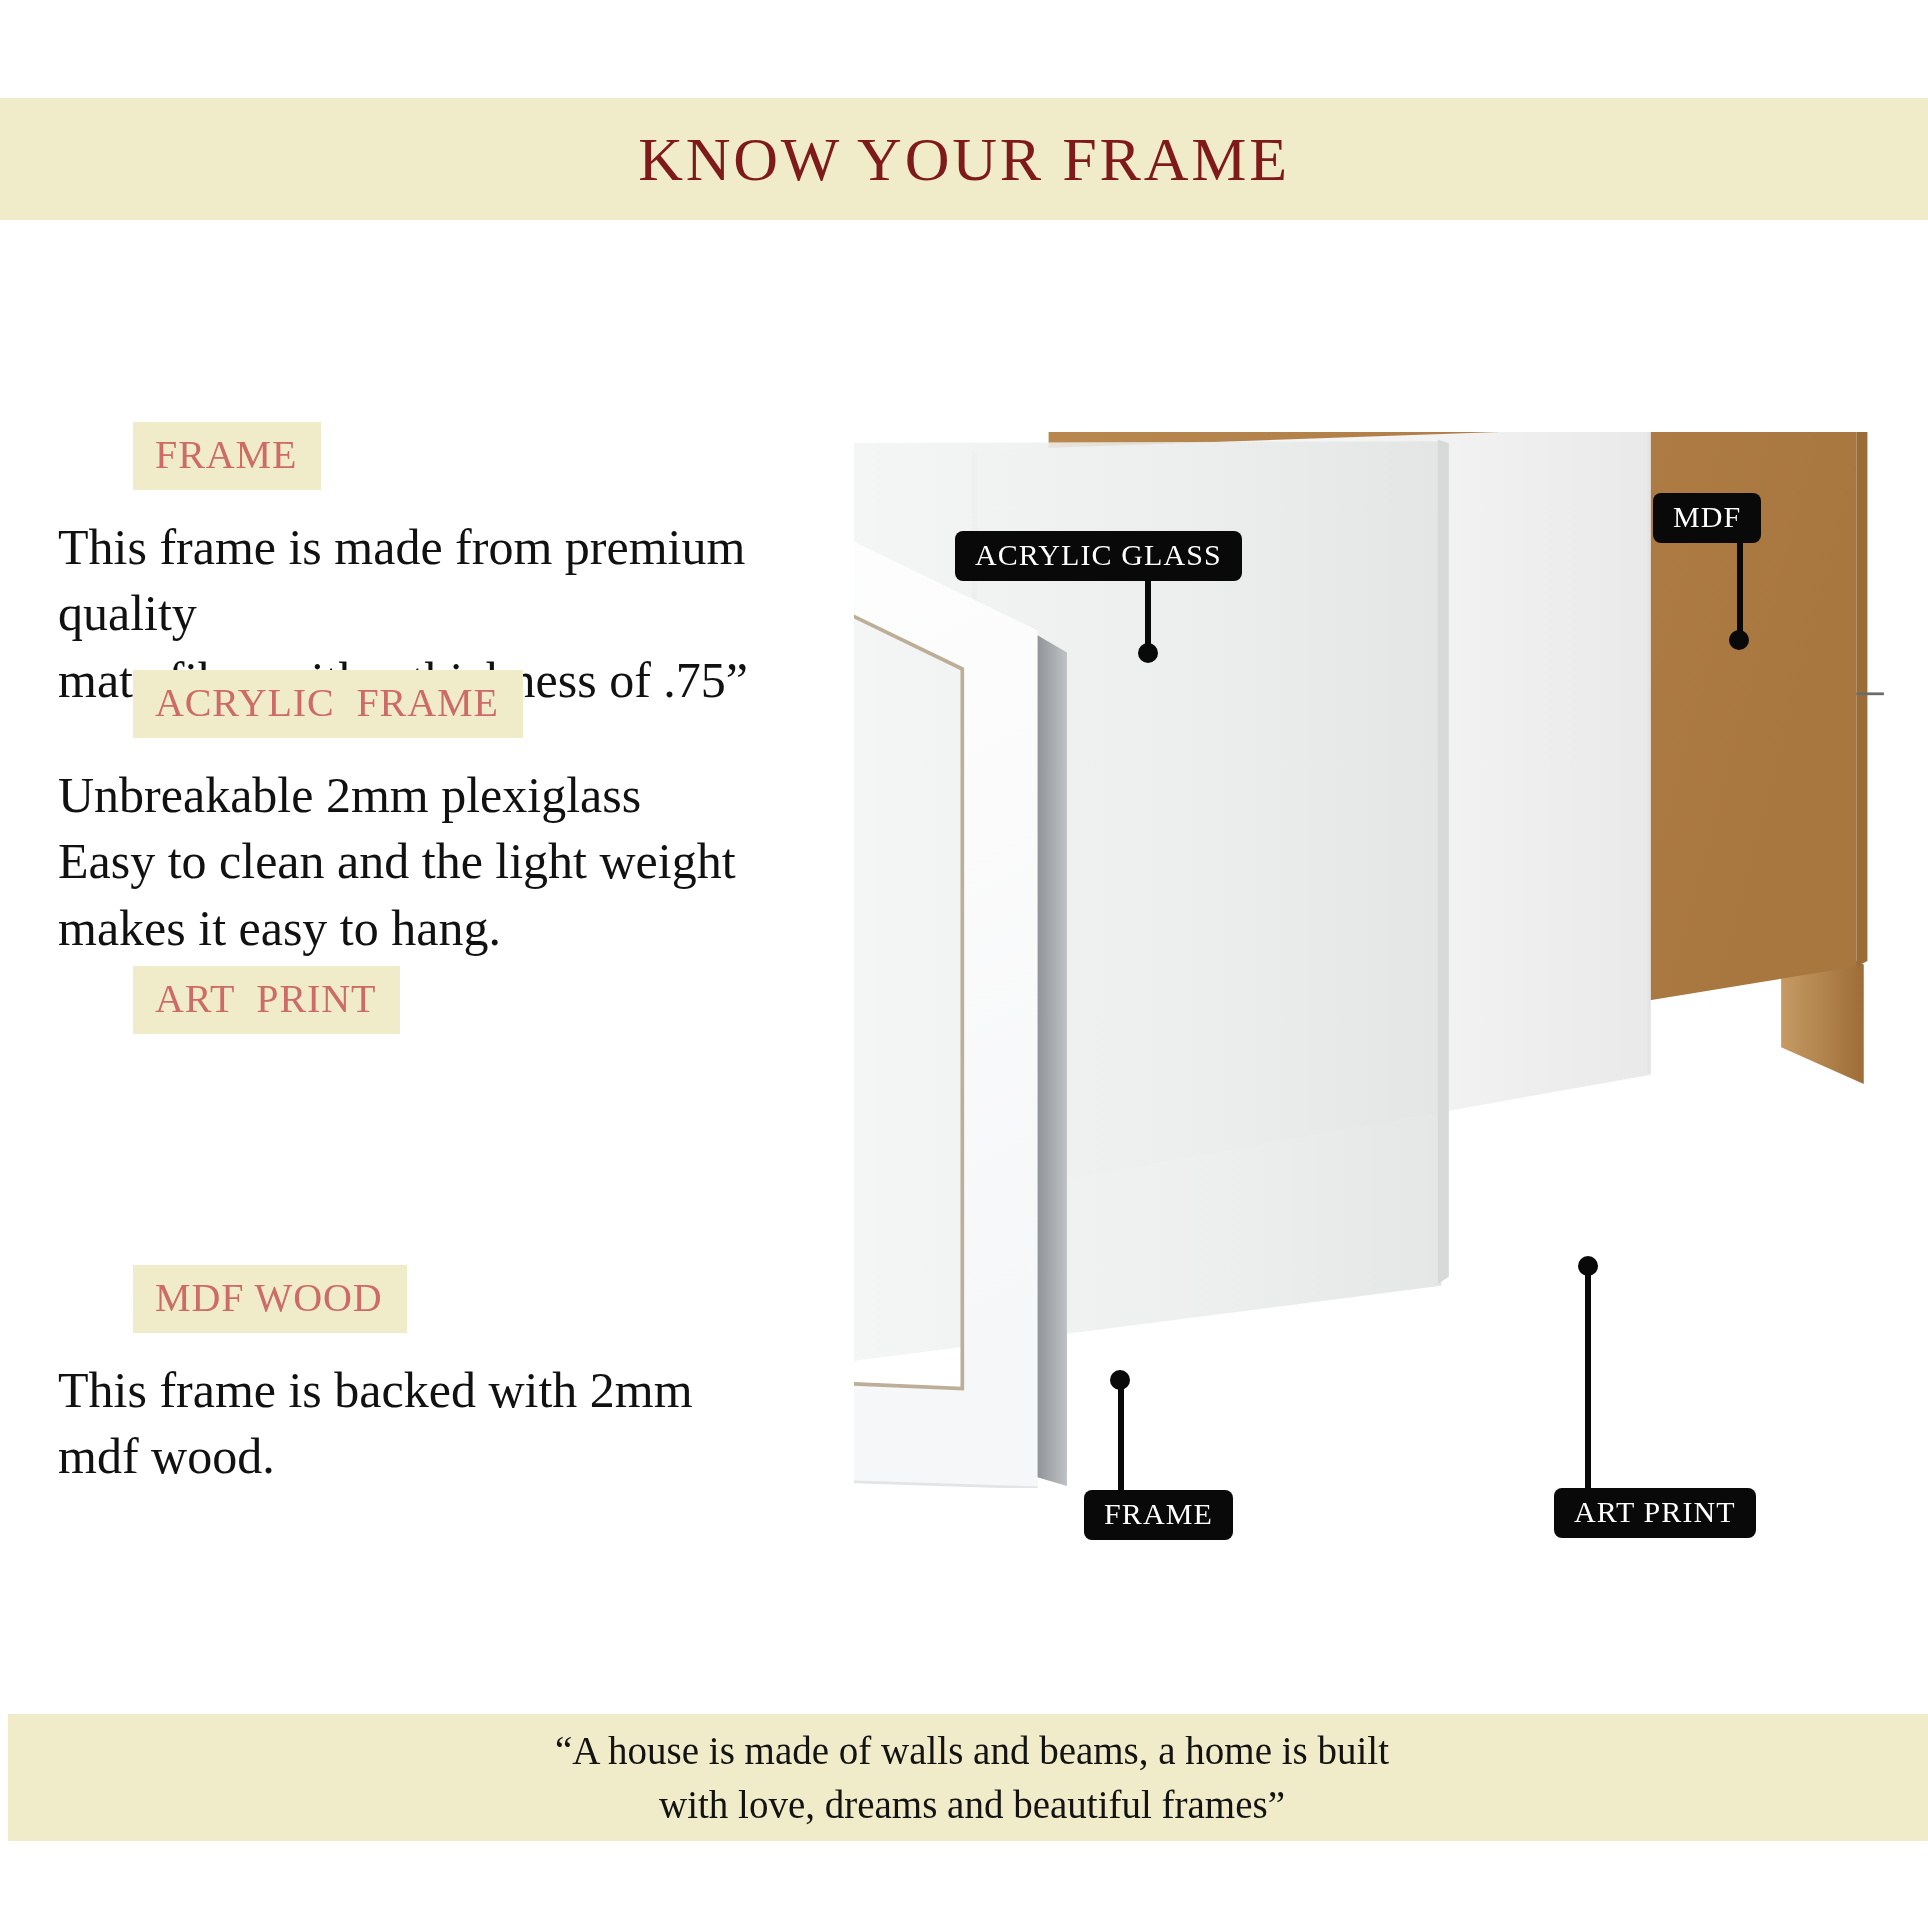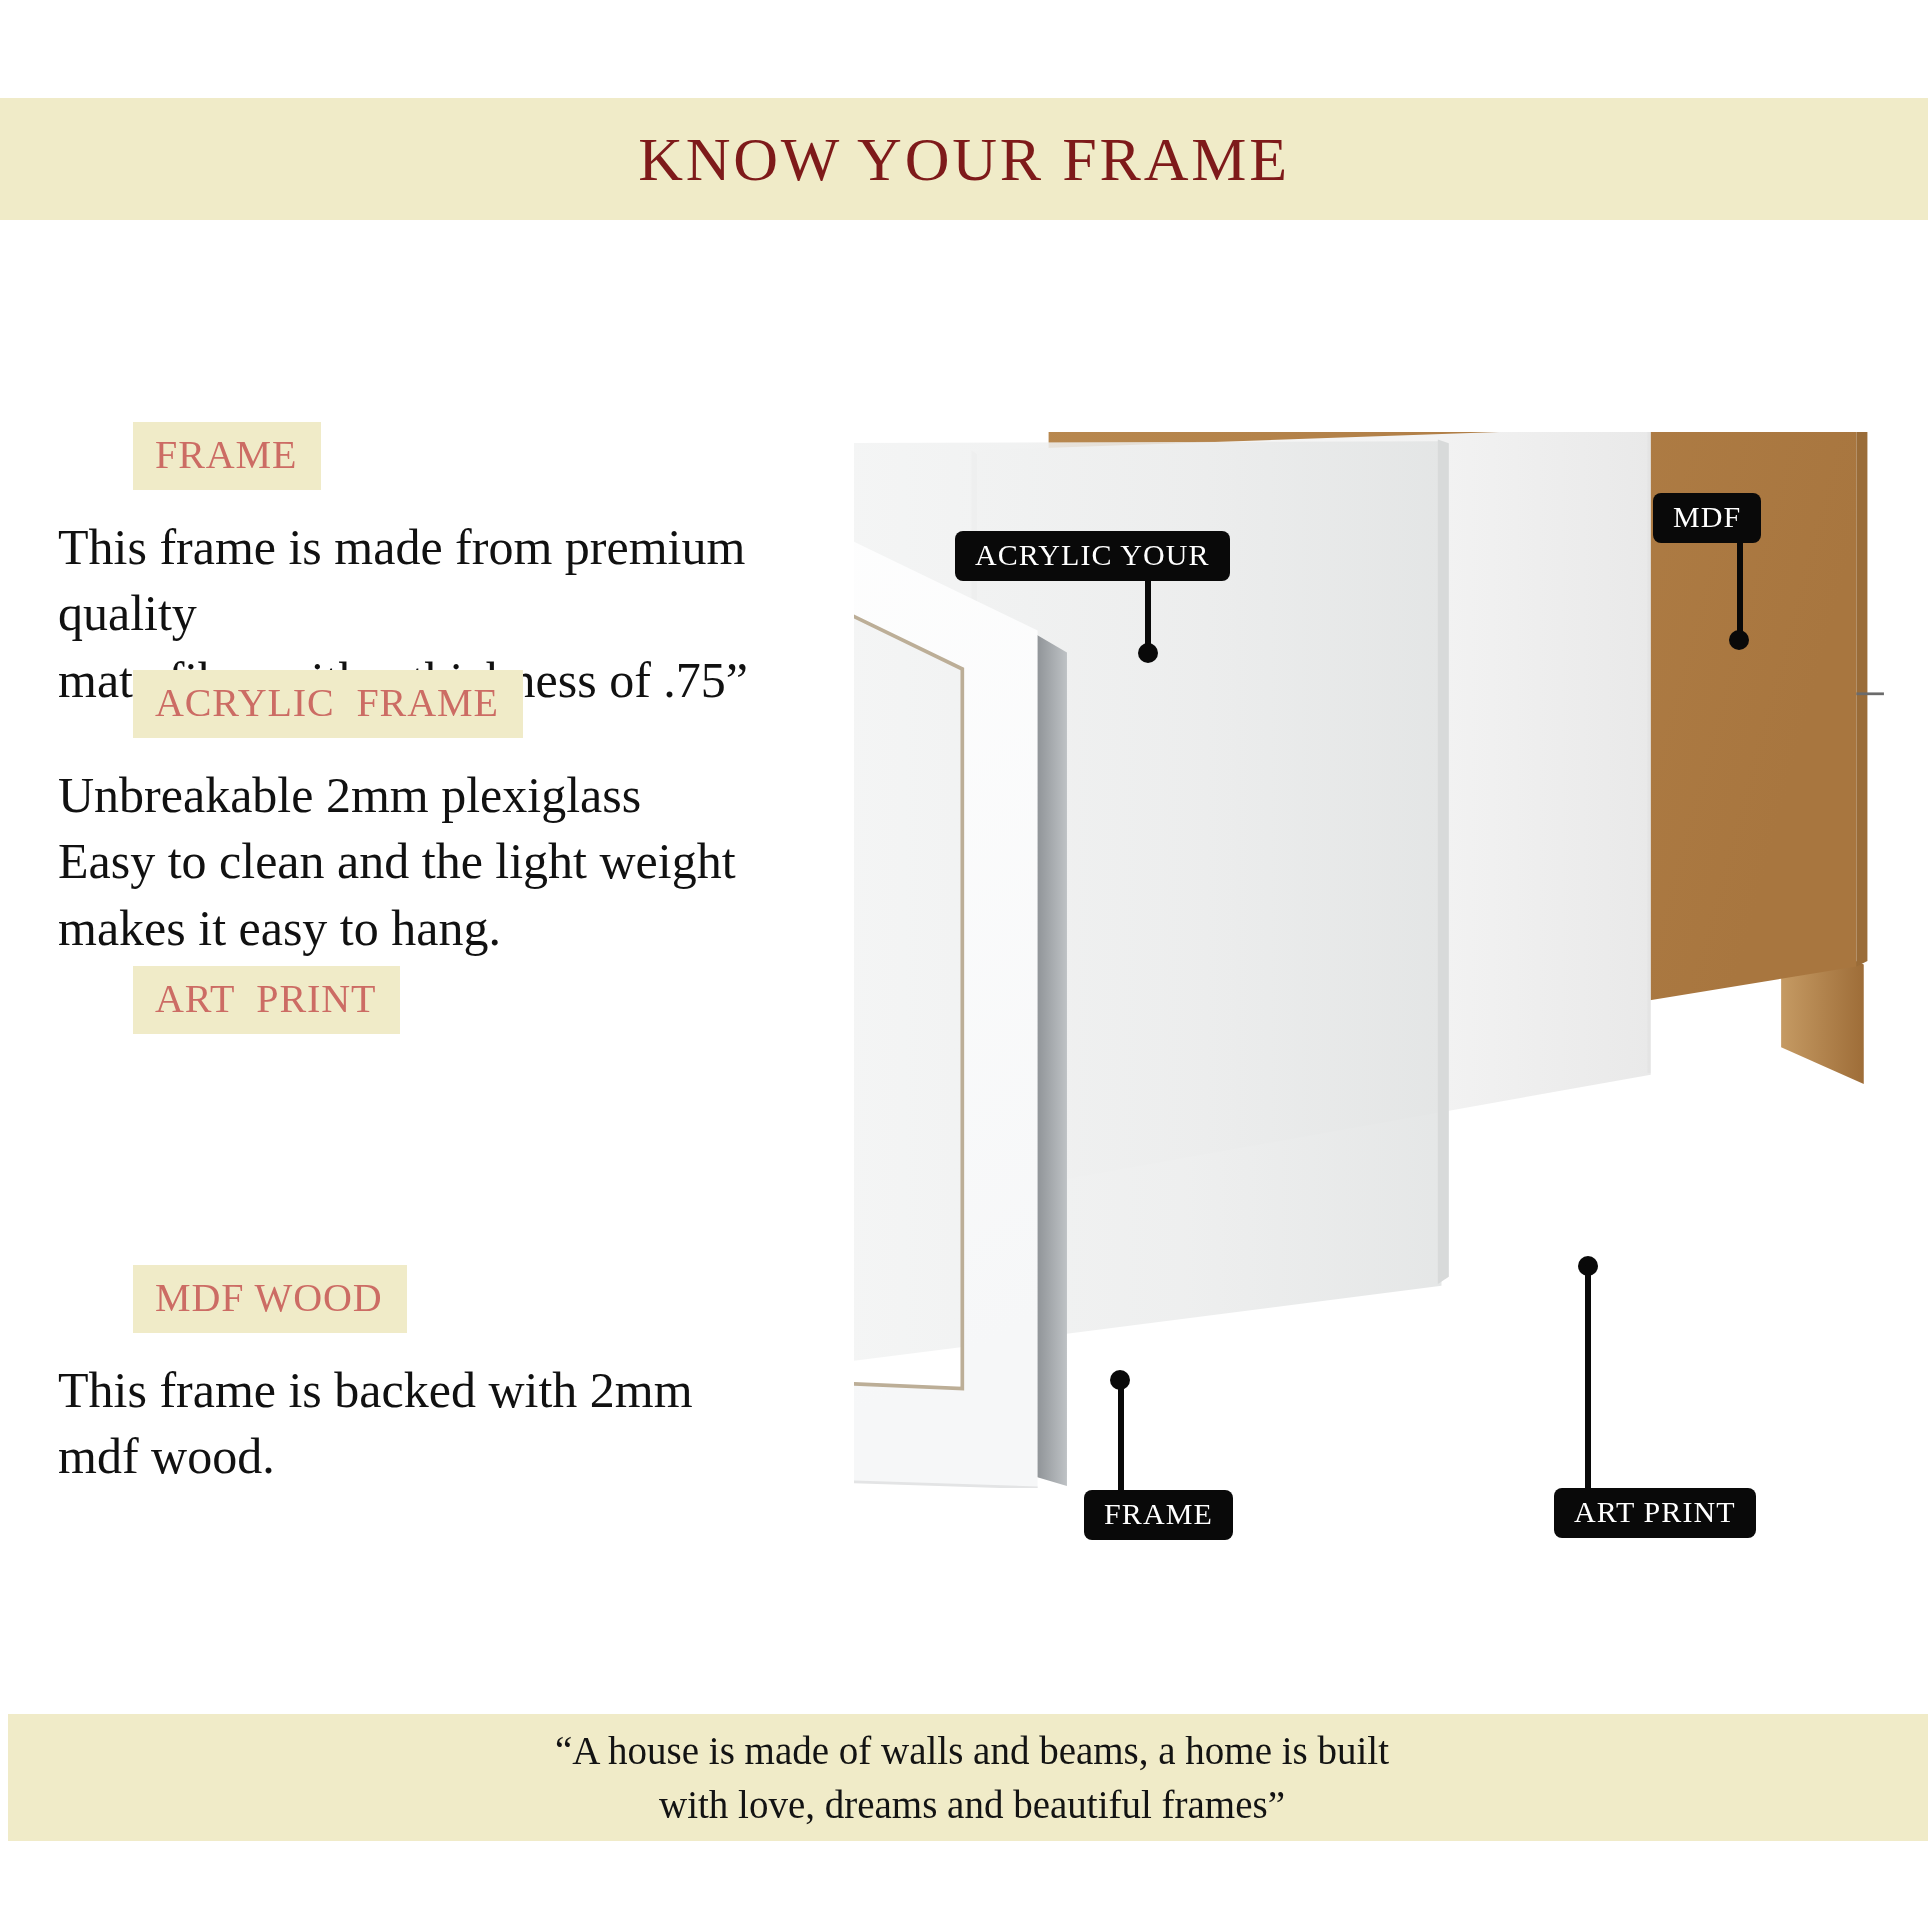--- a/index.html
+++ b/index.html
@@ -229,21 +229,21 @@
       <path d="M -150,128 L 118,258 L 118,1042 L -150,1030 Z" fill="none" stroke="#BCAE97" stroke-width="4"></path>
 
       <path d="M -235,1136 L 200,1150" fill="none" stroke="#E3E4E5" stroke-width="3"></path>
     </g>
   </svg>
 </div>
 
 <div class="leader" style="left:1145px;top:579px;height:78px;"></div>
 <div class="leader-dot" style="left:1138px;top:643px;"></div>
 <div class="callout" id="callout-acrylic">
-  <span>ACRYLIC YOUR</span>
+  <span>ACRYLIC GLASS</span>
 </div>
 
 <div class="leader" style="left:1737px;top:540px;height:101px;"></div>
 <div class="leader-dot" style="left:1729px;top:630px;"></div>
 <div class="callout" id="callout-mdf">
   <span>MDF</span>
 </div>
 
 <div class="leader-dot" style="left:1110px;top:1370px;"></div>
 <div class="leader" style="left:1118px;top:1377px;height:124px;"></div>

